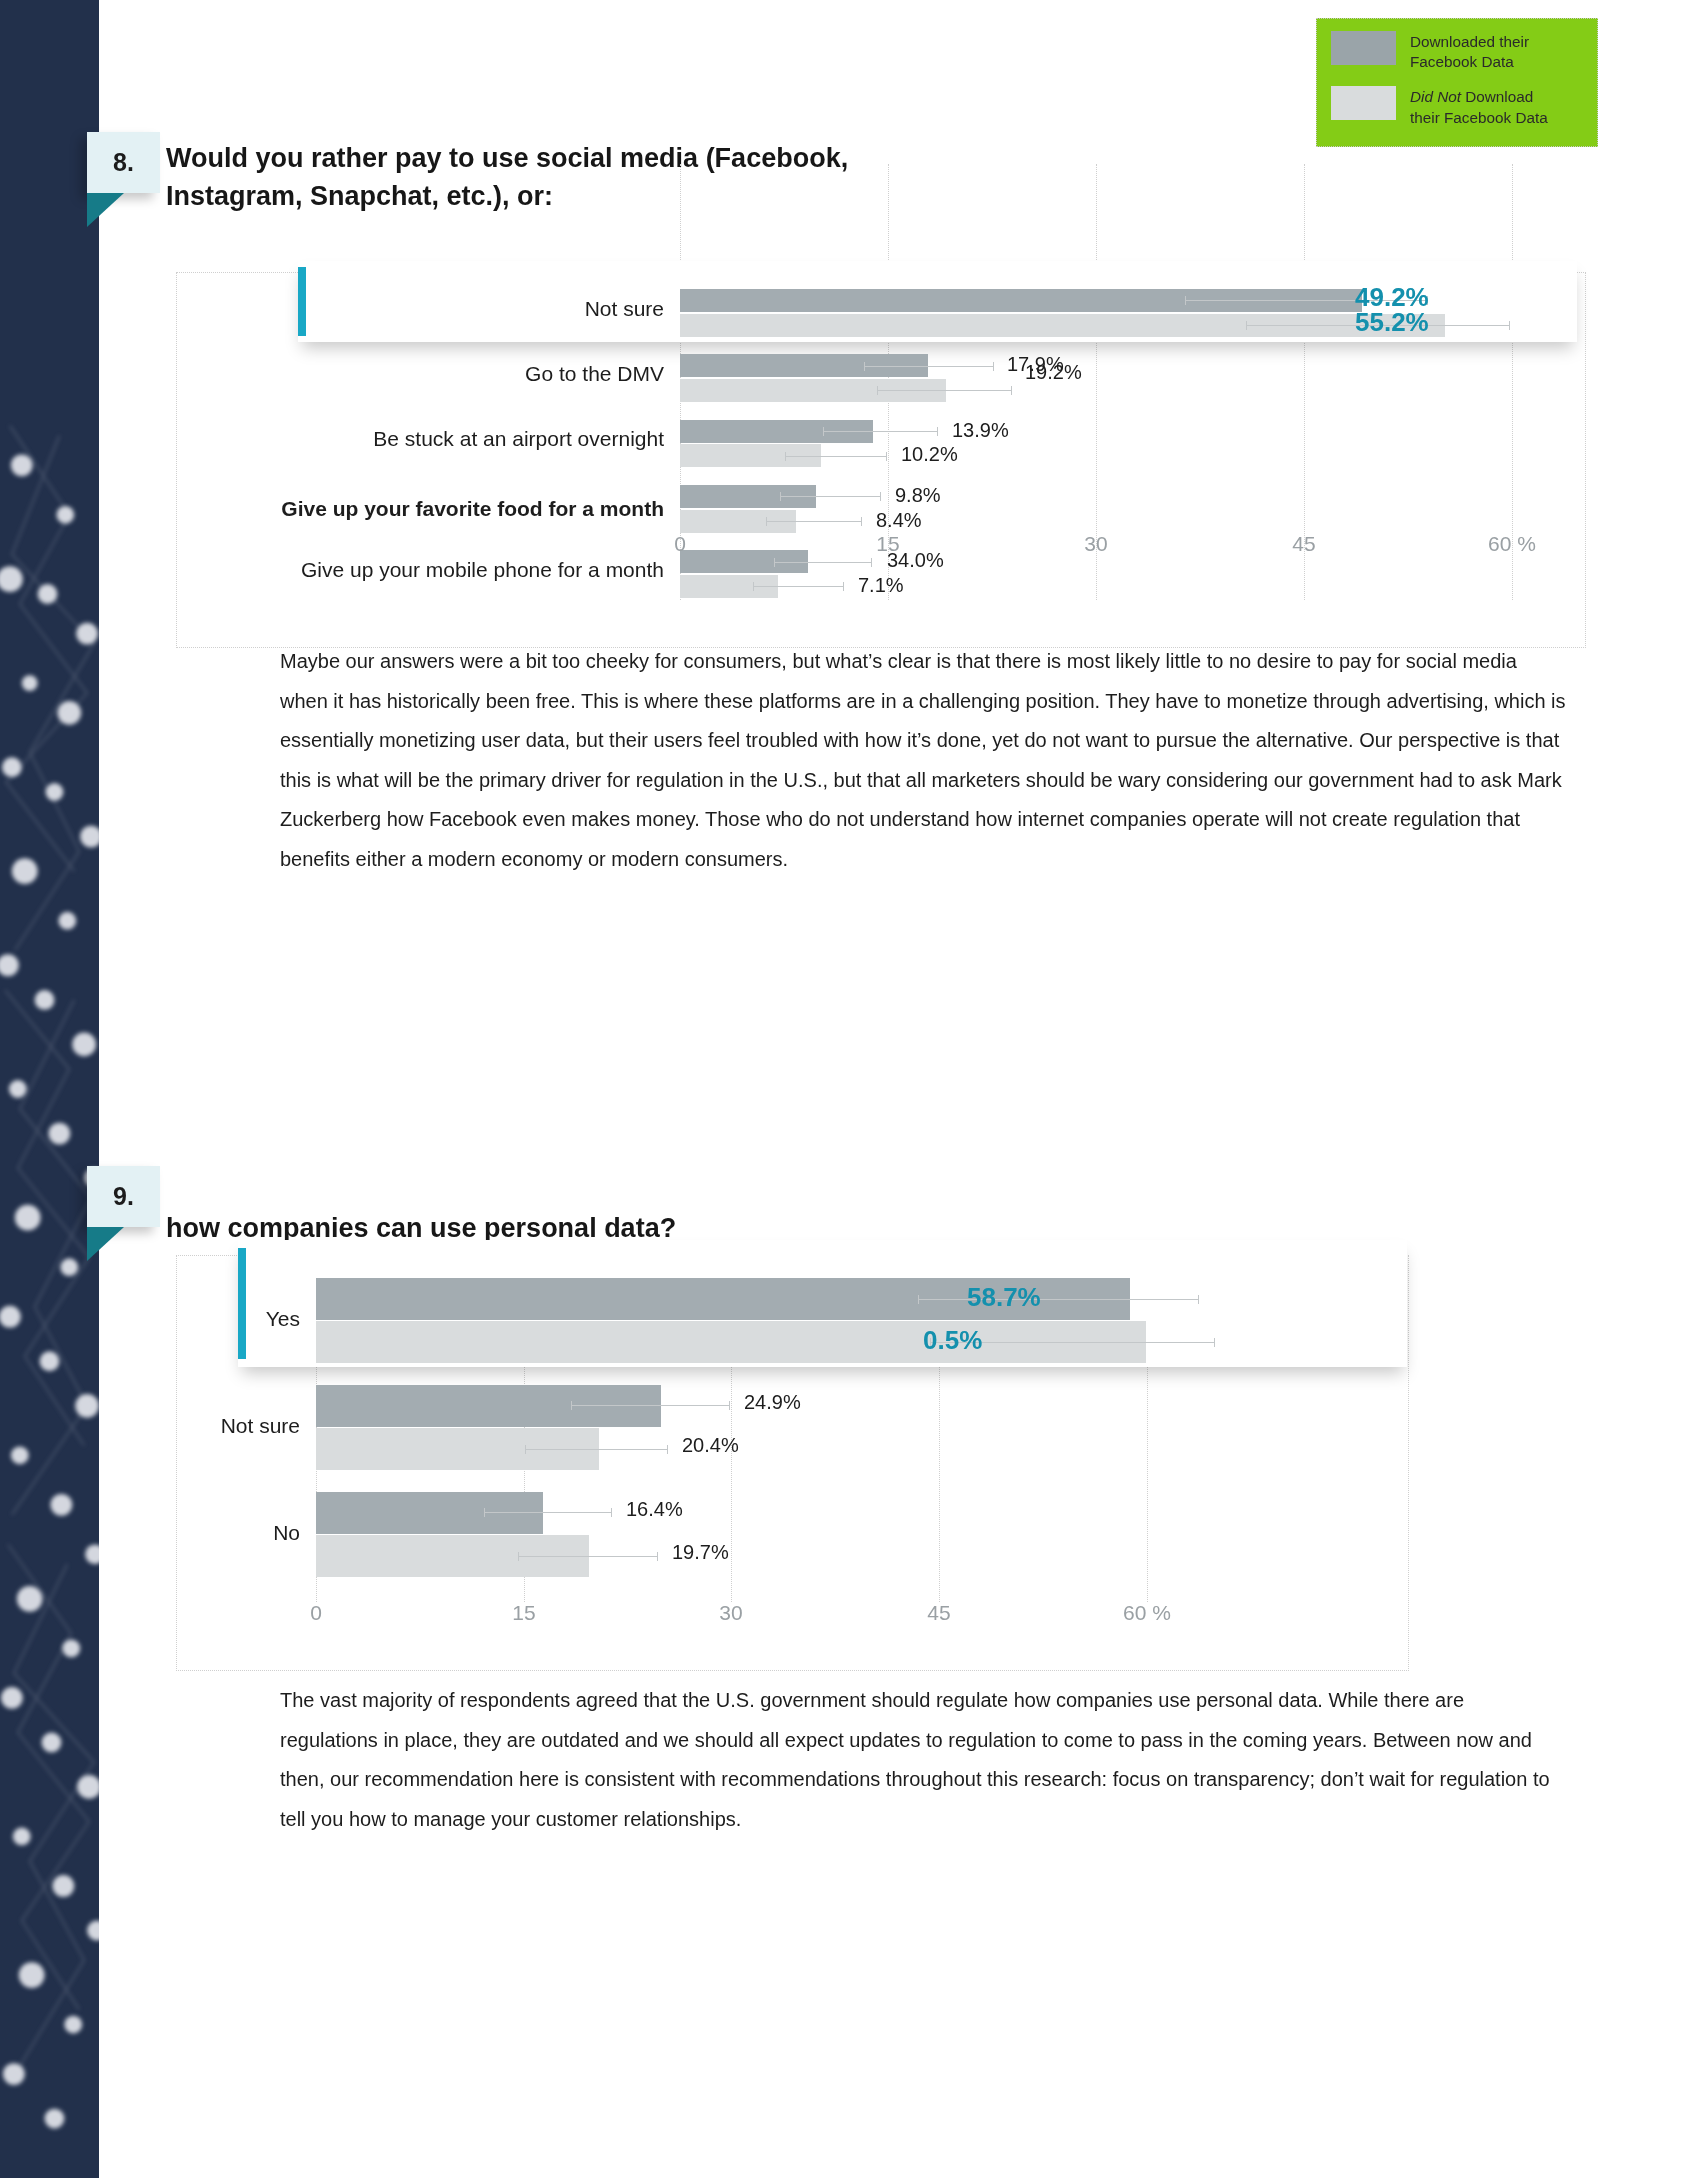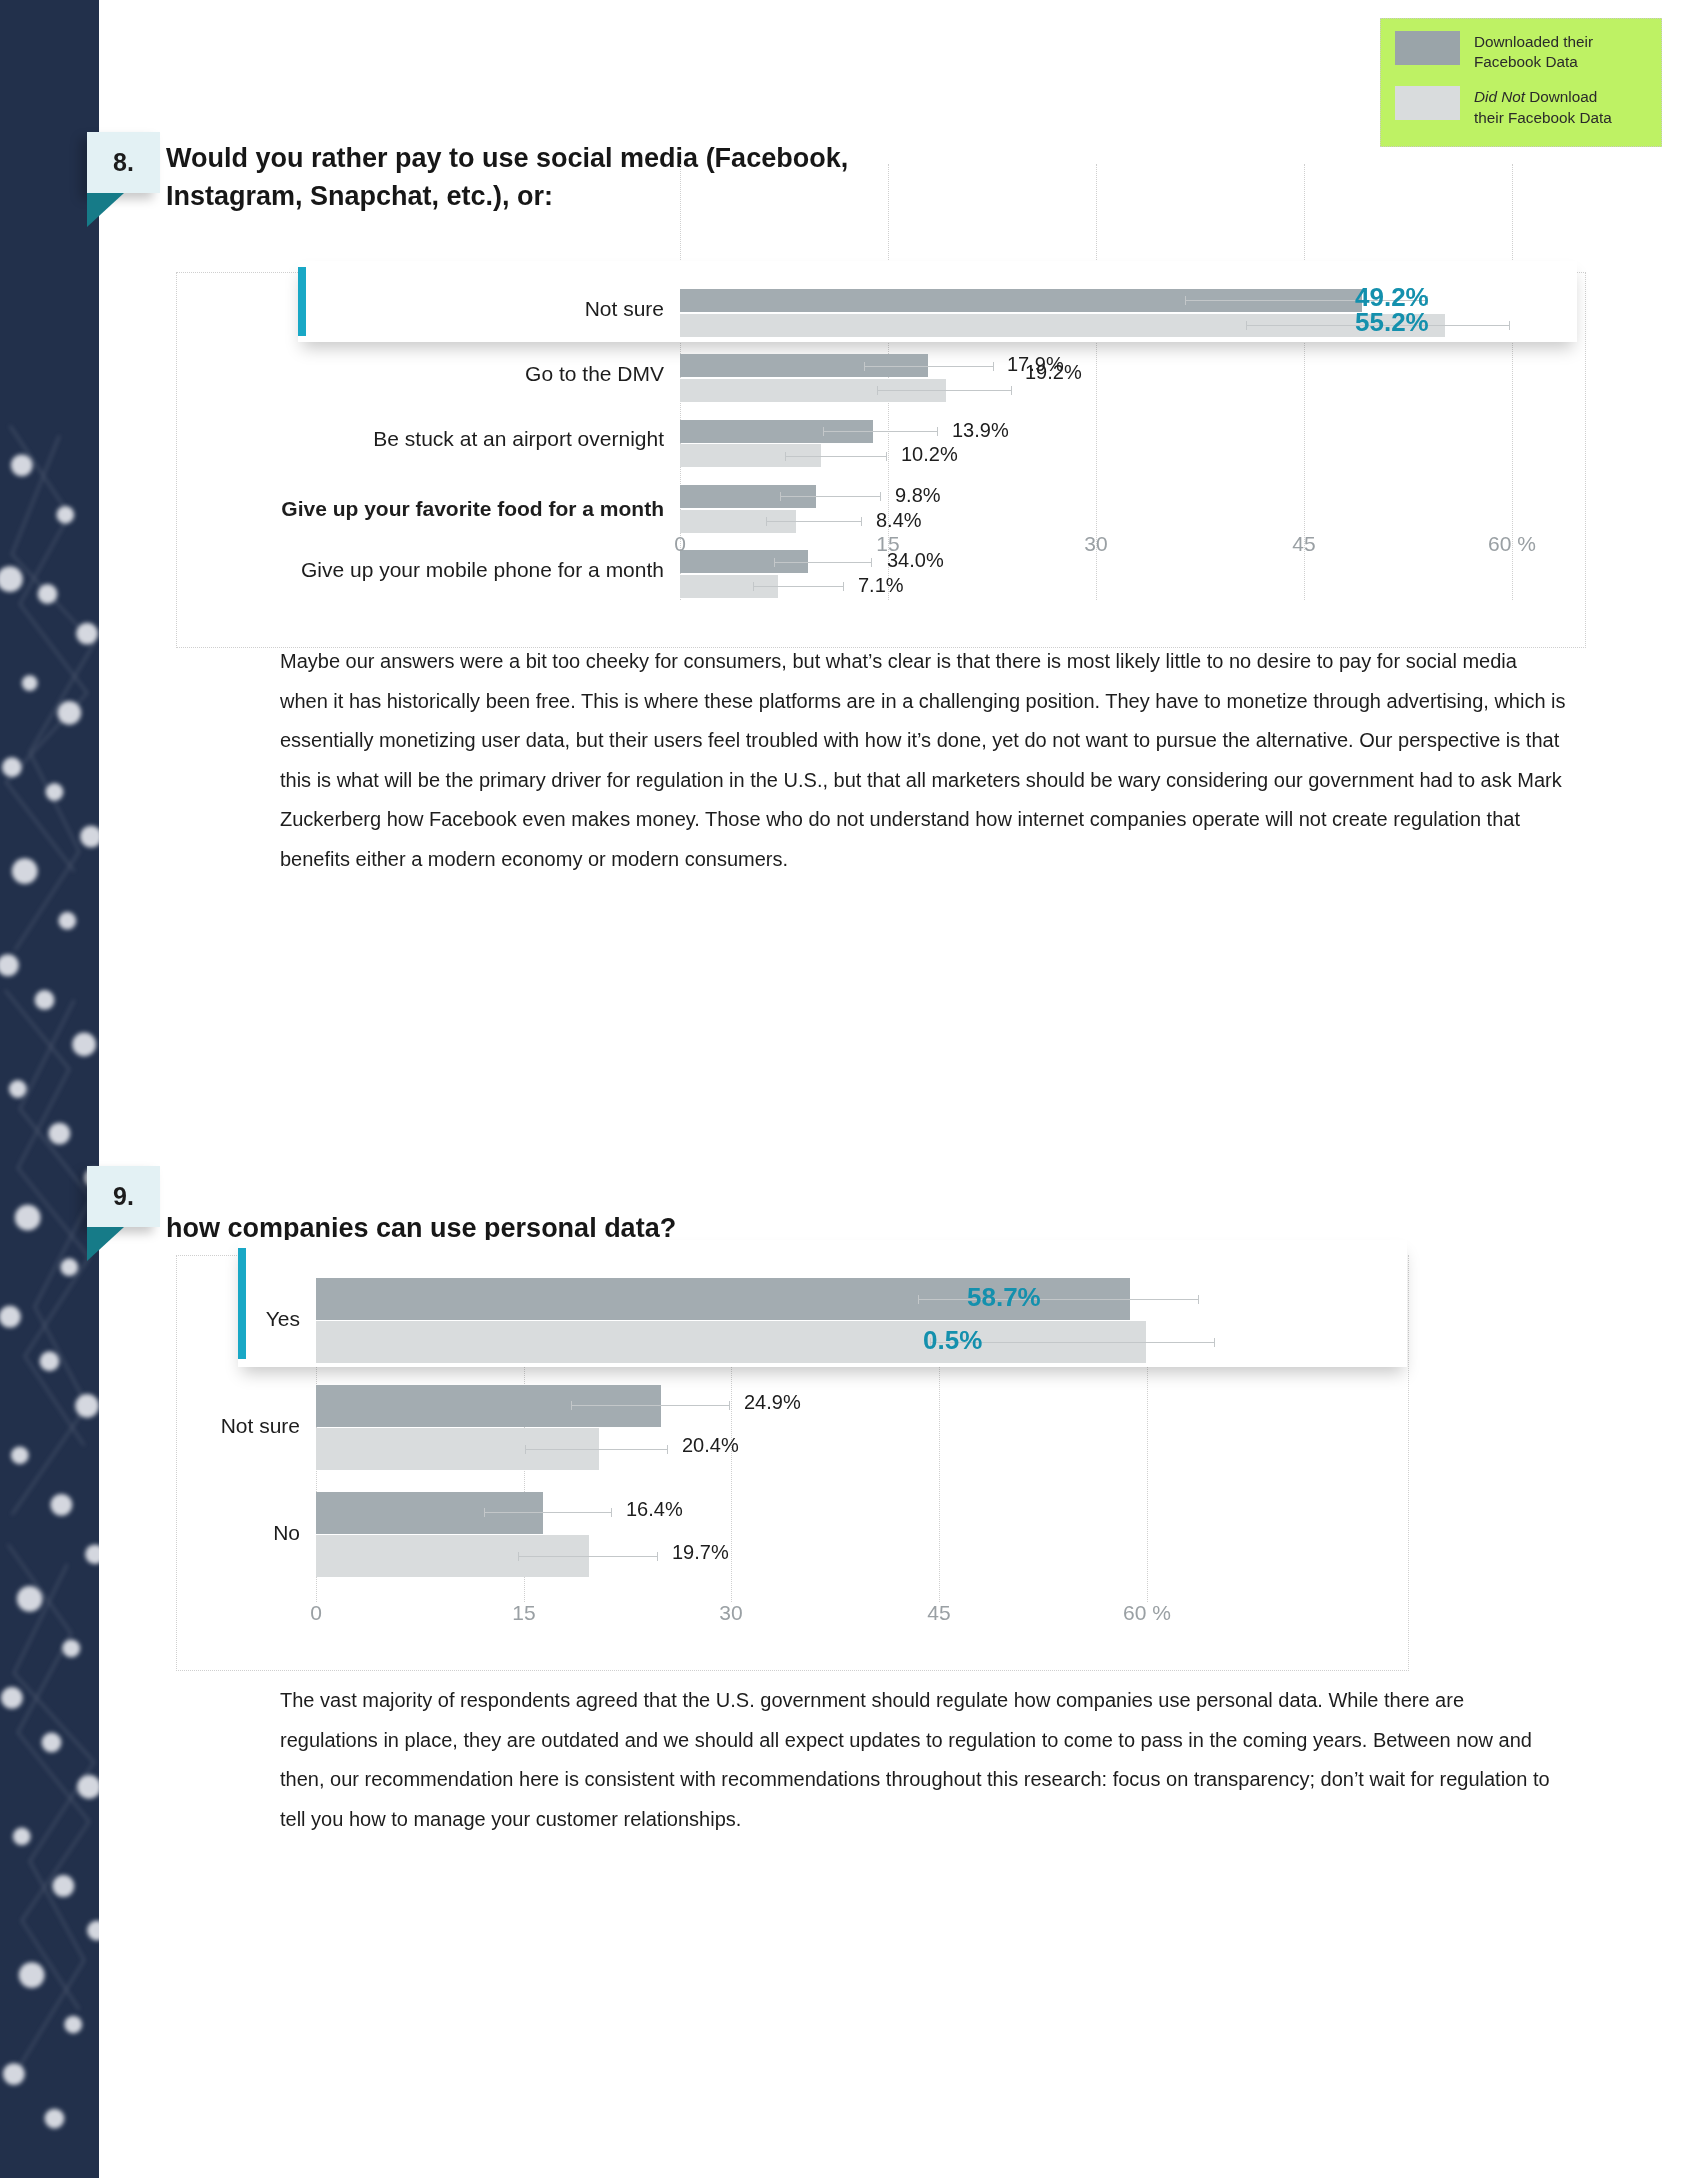--- a/index.html
+++ b/index.html
@@ -18,22 +18,22 @@
     overflow: hidden;
   }
   .rail-net { position: absolute; left: 0; top: 0; width: 99px; height: 2178px; }
   .rail-fade {
     position: absolute; left: 0; top: 0; width: 99px; height: 416px;
     background: linear-gradient(180deg,#22304b 0%, #22304b 72%, rgba(34,48,75,0.92) 100%);
   }
 
   
   .legend {
-    position: absolute; left: 1380px; top: 18px; width: 282px; height: 129px;
-    border: 1px dotted #c9c9c9; background: #bef264;
+    position: absolute; left: 1316px; top: 18px; width: 282px; height: 129px;
+    border: 1px dotted #c9c9c9; background: #84cc16;
     padding: 12px 14px;
   }
   .legend-row { display: flex; align-items: flex-start; margin-bottom: 14px; }
   .legend-swatch { width: 65px; height: 34px; flex: 0 0 65px; margin-right: 14px; }
   .sw-dark { background: #9aa4a9; }
   .sw-light { background: #d9dcdd; }
   .legend-text { font-size: 15.3px; line-height: 1.32; color: #2a2a2a; padding-top: 1px; }
   .legend-text i { font-style: italic; font-weight: normal; }
 
   

